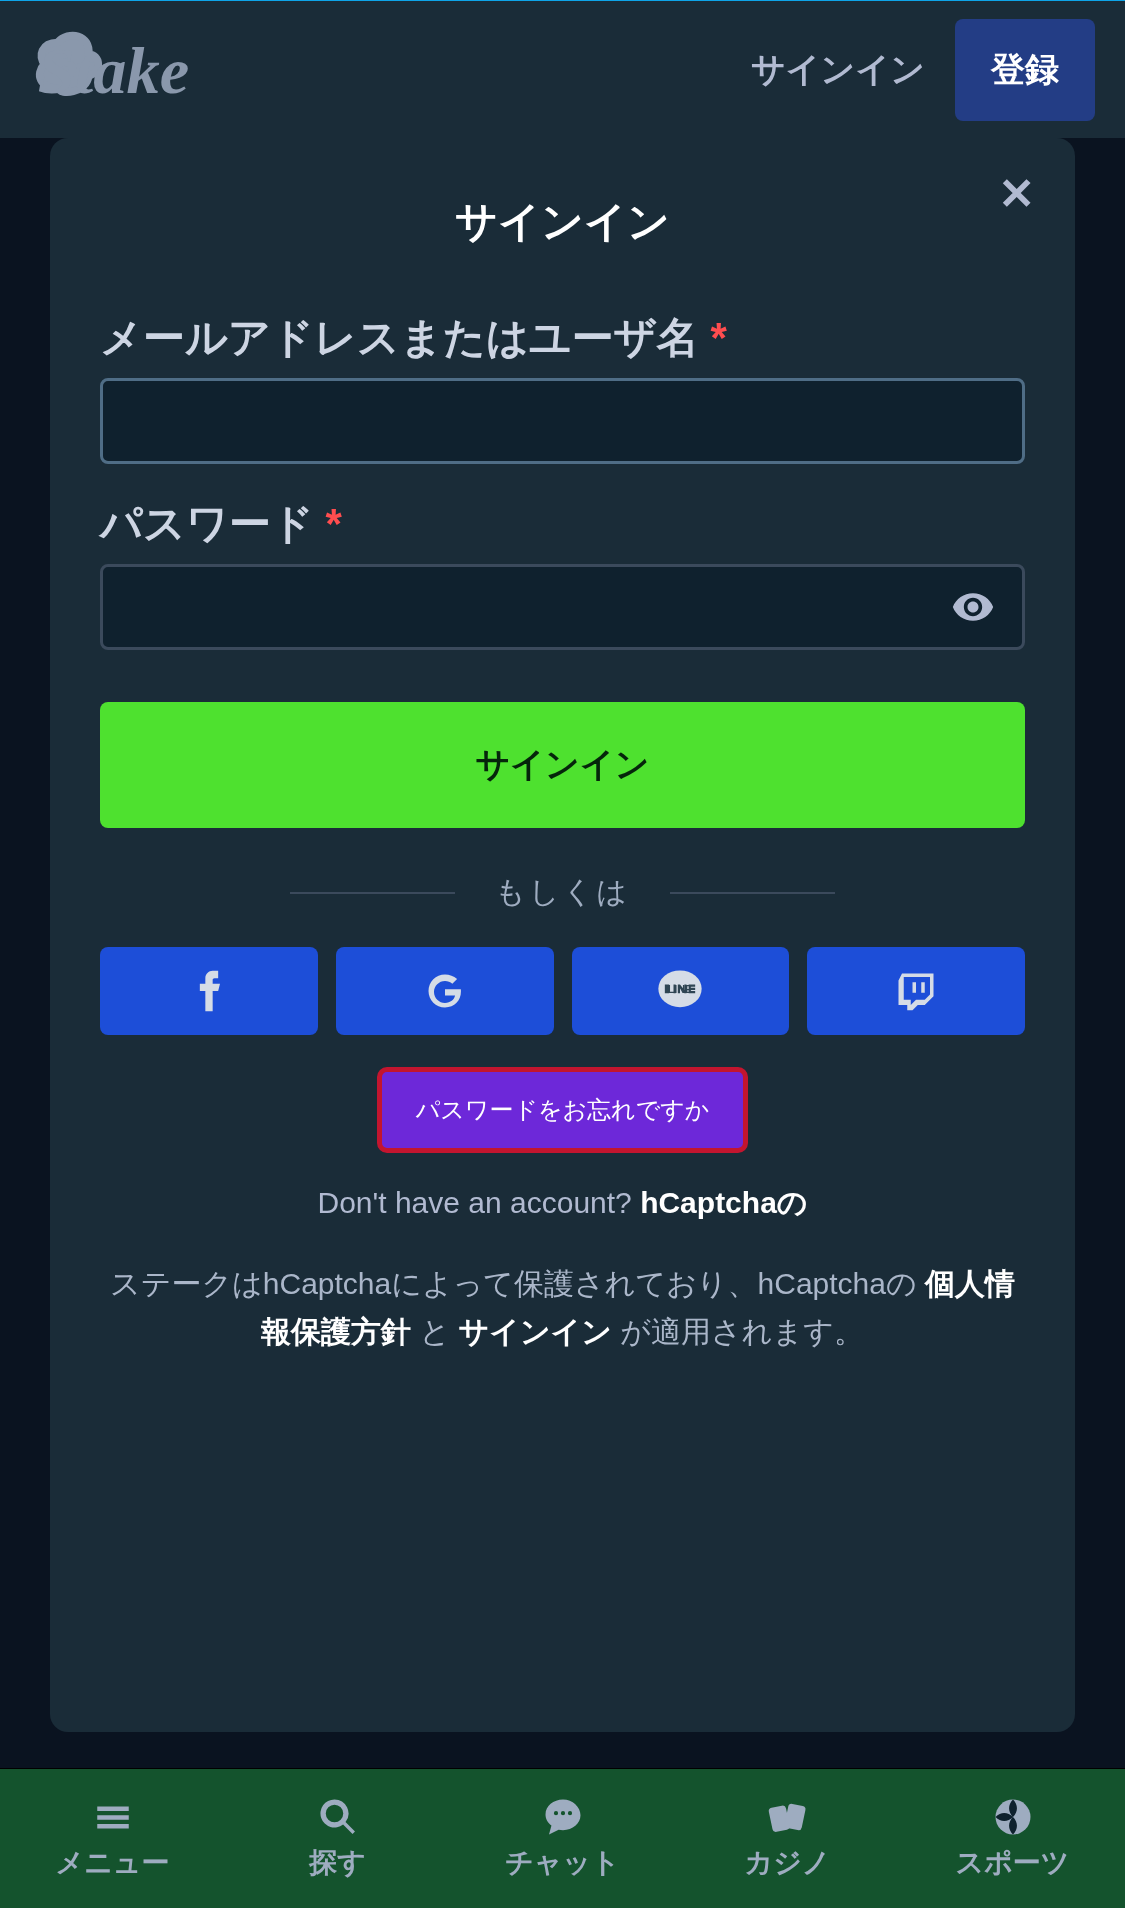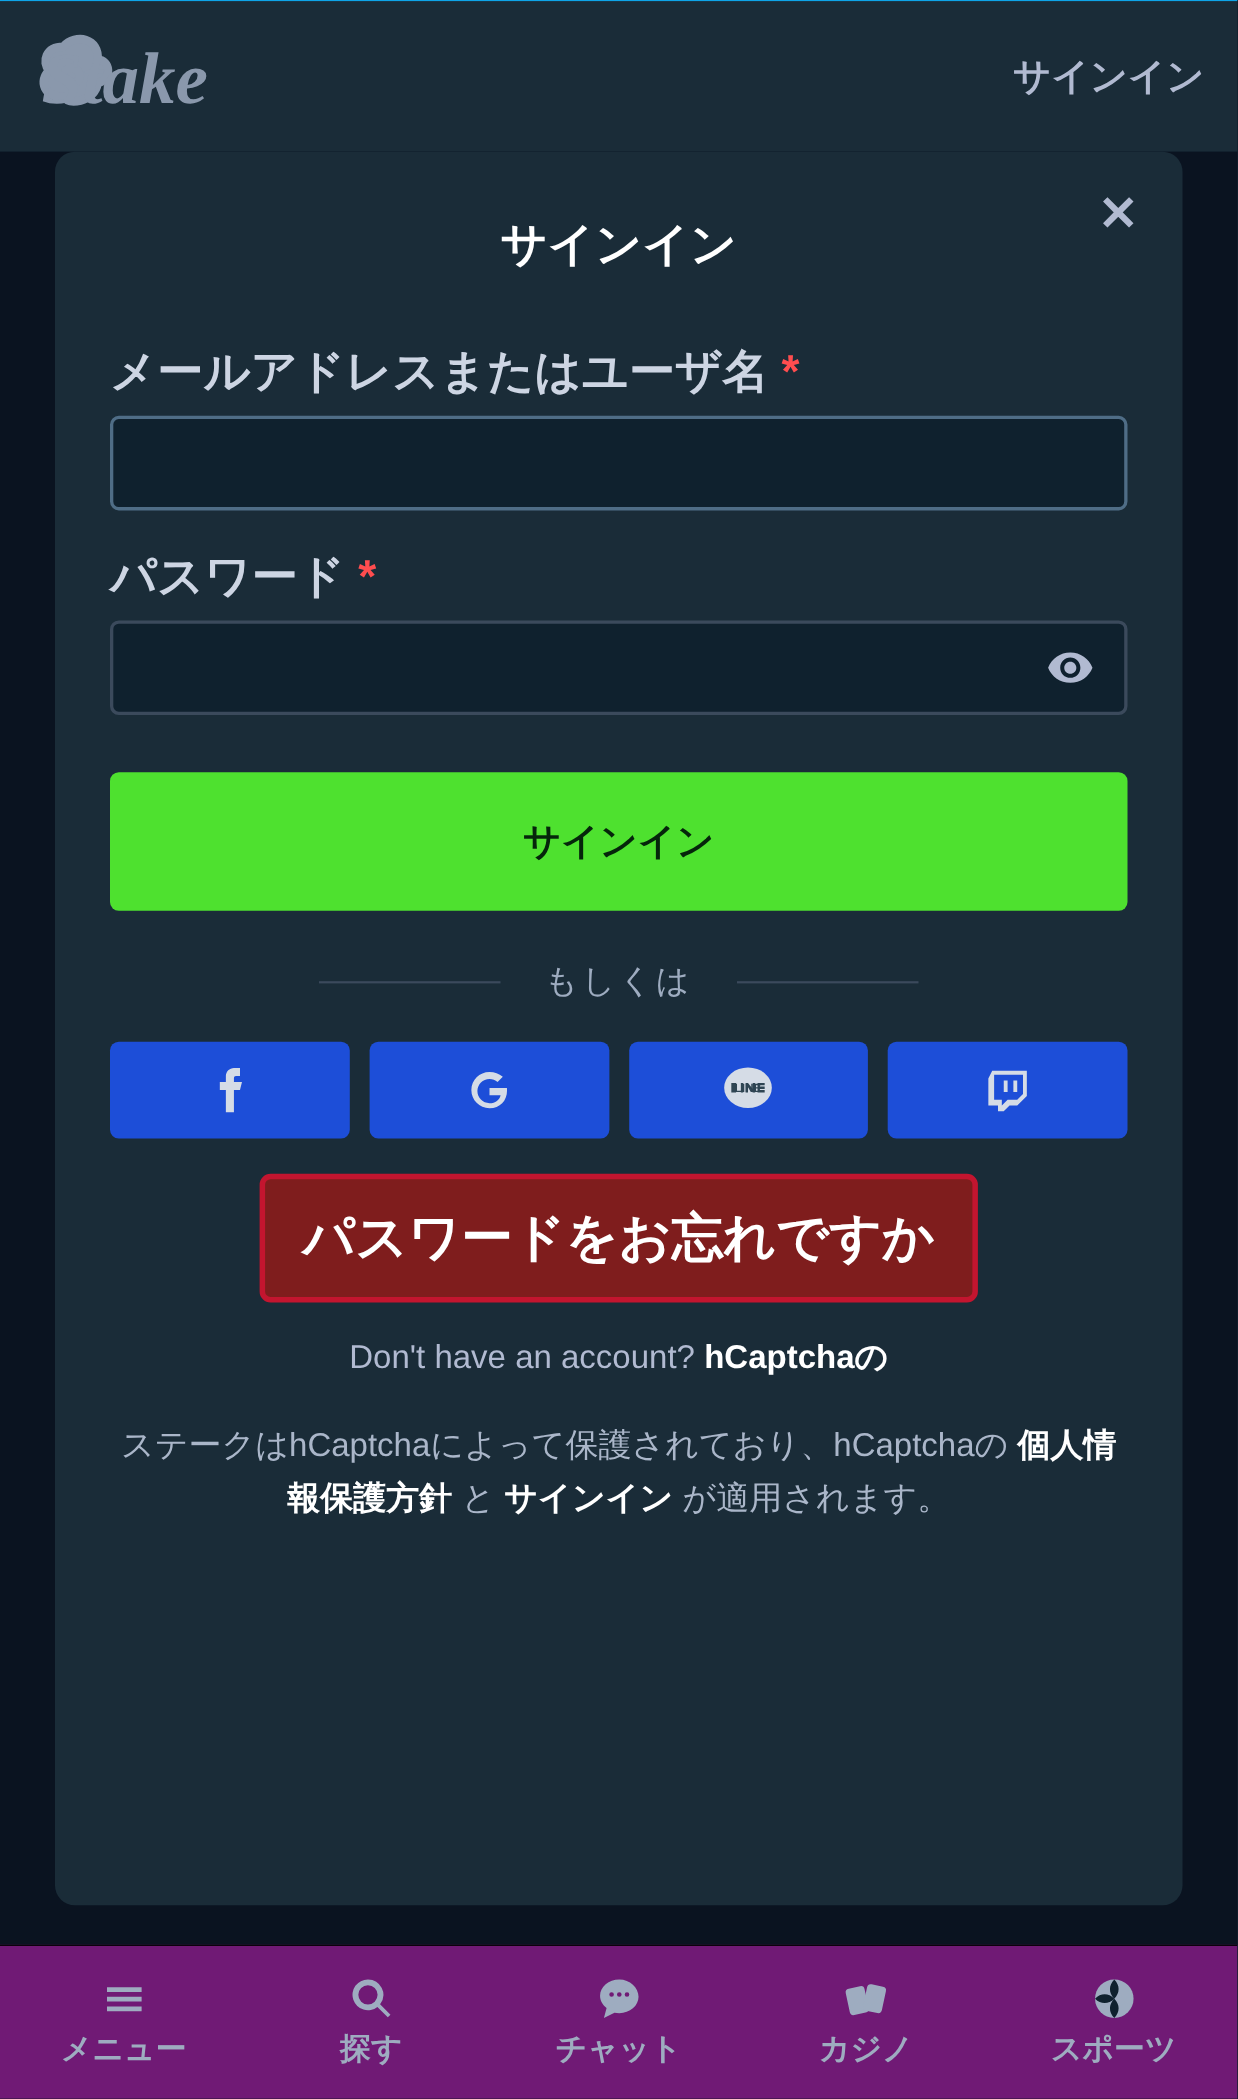--- a/index.html
+++ b/index.html
@@ -164,25 +164,25 @@
       align-items: center;
       justify-content: center;
     }
     .social-btn svg { fill: #d5dce6; }
     .forgot-box {
       display: block;
       margin: 14px auto 30px auto;
       border: 5px solid #c3152f;
       border-radius: 10px;
       padding: 22px 34px;
-      background: #7f1d1d;
+      background: #6d28d9;
       text-align: center;
       color: #fff;
-      font-size: 47px;
-      font-weight: 700;
+      font-size: 24px;
+      font-weight: 400;
       width: fit-content;
     }
     .no-account {
       text-align: center;
       font-size: 30px;
       color: #b1bad1;
     }
     .no-account .reg-link { color: #fff; font-weight: 700; }
     .legal {
       text-align: center;
@@ -190,21 +190,21 @@
       color: #aab6c9;
       margin-top: 36px;
       line-height: 1.6;
     }
     .legal .link { color: #fff; font-weight: 700; }
     
     .bottom-nav {
       position: absolute;
       left: 0; right: 0; bottom: 0;
       height: 140px;
-      background: #701a75;
+      background: #14532d;
       display: flex;
       border-top: 1px solid #000;
     }
     .nav-item {
       flex: 1;
       display: flex;
       flex-direction: column;
       align-items: center;
       justify-content: center;
       gap: 6px;
@@ -218,20 +218,21 @@
 
 <div class="top-header">
   <div class="logo">
     <svg viewBox="0 0 220 90">
       <path fill="#8a98ac" d="M30 65 C 10 65, 5 50, 15 40 C 8 32, 12 18, 28 18 C 40 5, 62 10, 60 30 C 72 30, 74 48, 60 52 C 58 70, 30 72, 30 65 Z M30 40 C 40 32, 50 48, 38 52" stroke="#8a98ac" stroke-width="8" stroke-linecap="round"></path>
       <text x="8" y="70" font-family="cursive" font-size="68" font-weight="900" fill="#8a98ac" font-style="italic">Stake</text>
     </svg>
   </div>
   <div class="header-actions">
     <span class="signin-link">サインイン</span>
+    <button class="register-btn">登録</button>
   </div>
 </div>
 
 <div class="modal-overlay">
   <div class="modal">
     <span class="close-btn">✕</span>
     <div class="modal-title">サインイン</div>
 
     <div class="form-group">
       <label class="form-label">

